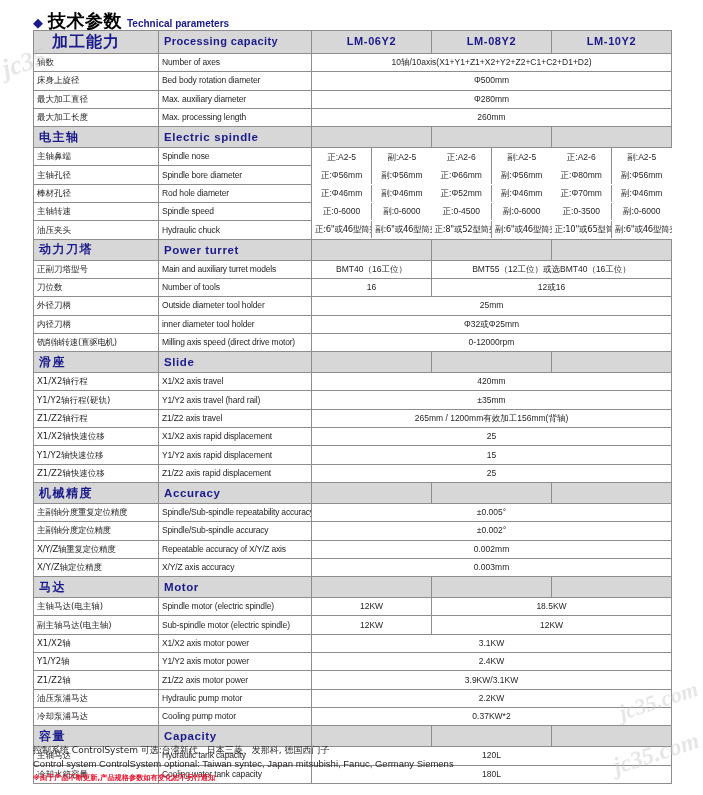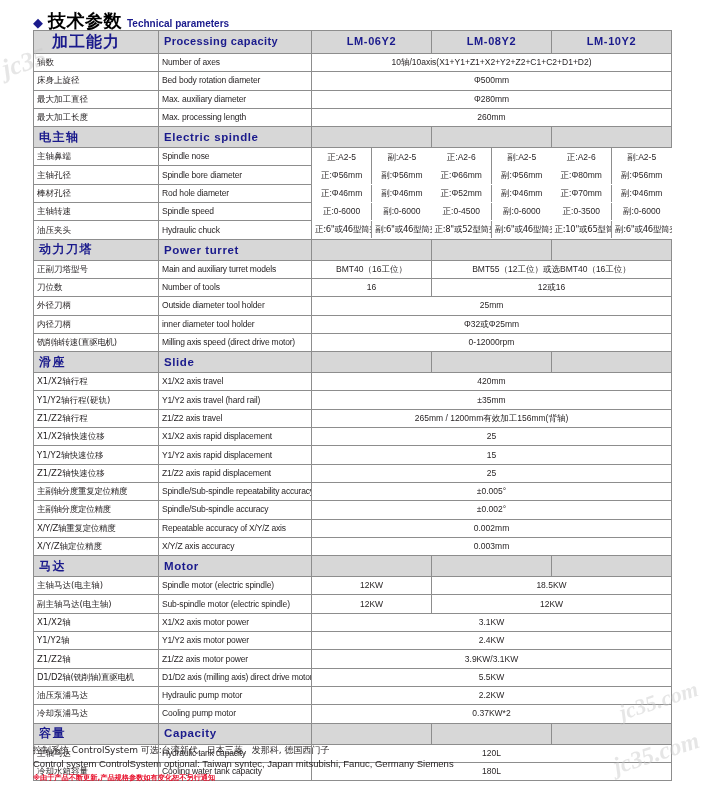--- a/index.html
+++ b/index.html
@@ -503,20 +503,27 @@
       <td class="cn">Y1/Y2轴快速位移</td>
       <td class="en">Y1/Y2 axis rapid displacement</td>
       <td class="val" colspan="3">15</td>
     </tr>
     <tr>
       <td class="cn">Z1/Z2轴快速位移</td>
       <td class="en">Z1/Z2 axis rapid displacement</td>
       <td class="val" colspan="3">25</td>
     </tr>
 
+    <tr class="section">
+      <td class="s-cn">机械精度</td>
+      <td class="s-en">Accuracy</td>
+      <td></td>
+      <td></td>
+      <td></td>
+    </tr>
 
     <tr>
       <td class="cn-tiny">主副轴分度重复定位精度</td>
       <td class="en-tiny">Spindle/Sub-spindle repeatability accuracy</td>
       <td class="val" colspan="3">±0.005°</td>
     </tr>
     <tr>
       <td class="cn-tiny">主副轴分度定位精度</td>
       <td class="en-tiny">Spindle/Sub-spindle accuracy</td>
       <td class="val" colspan="3">±0.002°</td>
@@ -559,25 +566,20 @@
     </tr>
     <tr>
       <td class="cn">Y1/Y2轴</td>
       <td class="en">Y1/Y2 axis motor power</td>
       <td class="val" colspan="3">2.4KW</td>
     </tr>
     <tr>
       <td class="cn">Z1/Z2轴</td>
       <td class="en">Z1/Z2 axis motor power</td>
       <td class="val" colspan="3">3.9KW/3.1KW</td>
-    </tr>
-    <tr>
-      <td class="cn-tiny">D1/D2轴(铣削轴)直驱电机</td>
-      <td class="en-tiny">D1/D2 axis (milling axis) direct drive motor</td>
-      <td class="val" colspan="3">5.5KW</td>
     </tr>
     <tr>
       <td class="cn">油压泵浦马达</td>
       <td class="en">Hydraulic pump motor</td>
       <td class="val" colspan="3">2.2KW</td>
     </tr>
     <tr>
       <td class="cn">冷却泵浦马达</td>
       <td class="en">Cooling pump motor</td>
       <td class="val" colspan="3">0.37KW*2</td>

